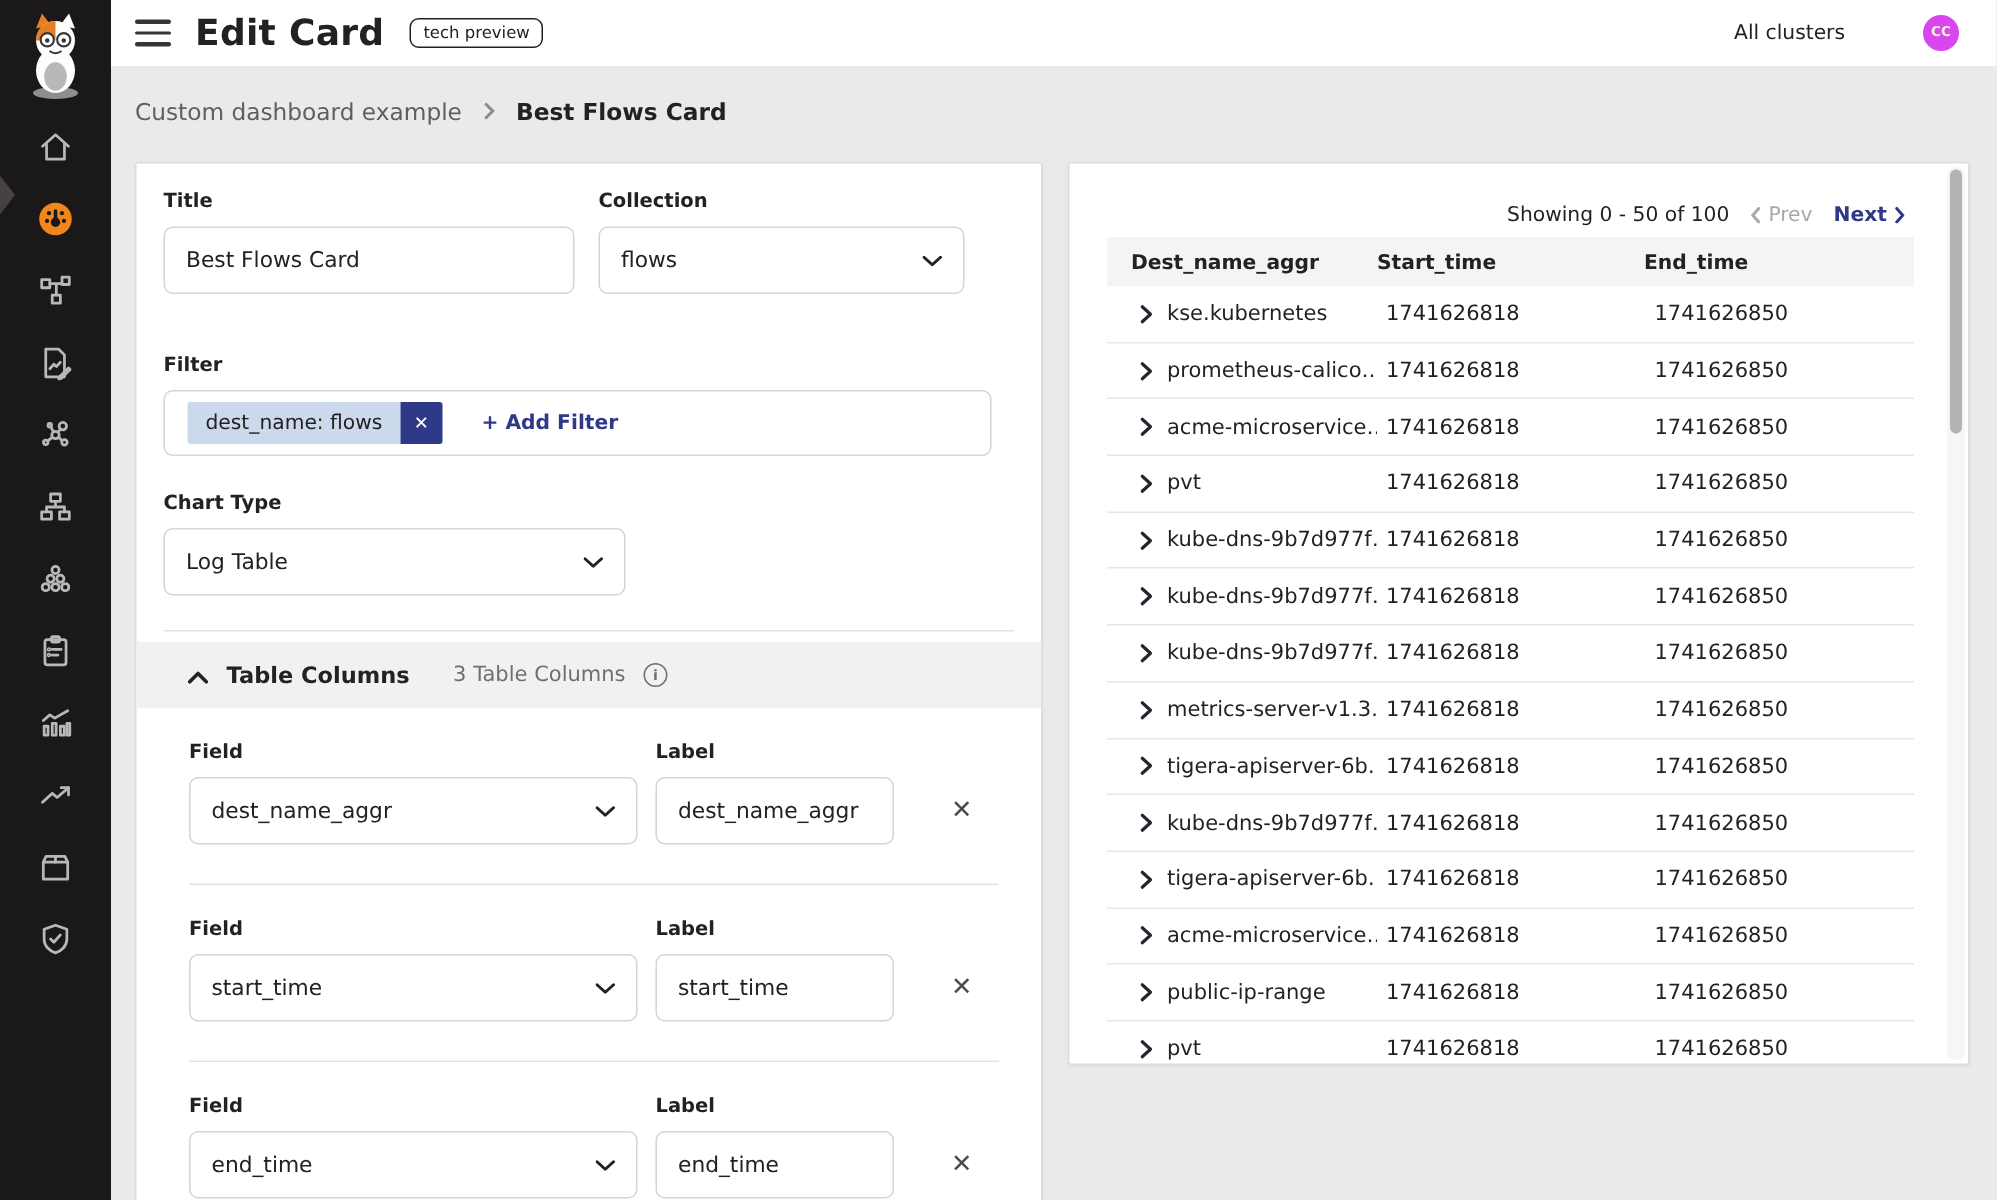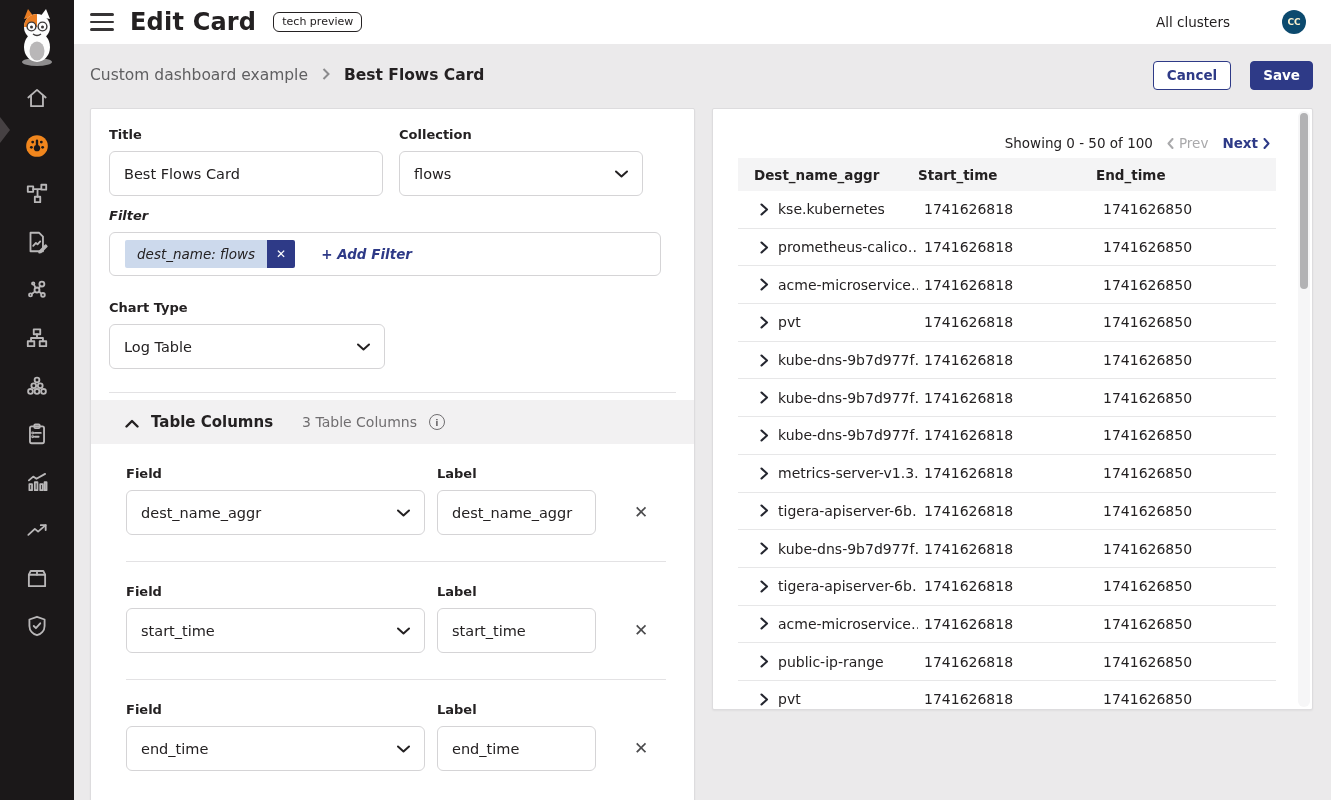--- a/index.html
+++ b/index.html
@@ -20,21 +20,21 @@
   
   .topbar { position:absolute; left:74px; top:0; width:1257px; height:44px; background:#fff;
             display:flex; align-items:center; padding:0 25px 0 16px; }
   .hamburger { width:24px; height:18px; display:flex; flex-direction:column; justify-content:space-between; cursor:pointer; }
   .hamburger span { display:block; height:2.6px; border-radius:2px; background:#363435; }
   .page-title { font-size:24px; font-weight:800; letter-spacing:.2px; margin-left:16px; }
   .badge { margin-left:17px; border:1.3px solid #242122; border-radius:6px; padding:2px 8px 3px;
            font-size:11px; color:#242122; }
   .topbar-spacer { flex:1; }
   .clusters { font-size:13.5px; color:#242122; margin-right:52px; cursor:pointer; }
-  .avatar { width:24px; height:24px; border-radius:50%; background:#0c4a6e; color:#fdf3cf;
+  .avatar { width:24px; height:24px; border-radius:50%; background:#d946ef; color:#fdf3cf;
             font-size:9px; font-weight:700; display:flex; align-items:center; justify-content:center; cursor:pointer; }
 
   
   .crumb-row { position:absolute; left:74px; top:44px; width:1257px; height:62px;
                display:flex; align-items:center; padding:0 18px 0 16px; }
   .breadcrumb { display:flex; align-items:flex-end; gap:14px; font-size:15.5px; }
   .crumb-parent { color:#5f5f61; cursor:pointer; }
   .crumb-sep svg { width:8px; height:12px; stroke:#8b8b8d; stroke-width:2; fill:none; }
   .crumb-current { font-weight:700; color:#242122; }
   .crumb-actions { margin-left:auto; display:flex; gap:19px; }
@@ -50,22 +50,22 @@
   .table-card { left:712px; top:108px; width:601px; height:602px; overflow:hidden; }
 
   
   .f-label { font-size:13px; font-weight:700; color:#242122; margin-bottom:9px; }
   .f-row { display:flex; gap:16px; }
   .control { height:45px; border:1px solid #d5d4d6; border-radius:6px; background:#fff;
              font-size:14.5px; color:#242122; display:flex; align-items:center; padding:0 14px; }
   input.control { font-family:inherit; outline:none; }
   .select { justify-content:space-between; cursor:pointer; }
   .select svg { width:13px; height:8px; stroke:#242122; stroke-width:2; fill:none; stroke-linecap:round; stroke-linejoin:round; }
-  .w274 { width:274px; } .w278 { width:244px; } .w276 { width:276px; }
-  .filter-group { margin-top:12px;font-style:italic; }
+  .w274 { width:274px; } .w278 { width:244px; } .w276 { width:308px; }
+  .filter-group { margin-top:40px; }
   .filter-box { width:552px; height:44px; border:1px solid #d5d4d6; border-radius:6px;
                 display:flex; align-items:center; padding-left:15px; }
   .chip { display:flex; align-items:stretch; height:28px; }
   .chip-label { background:#ccd9ec; color:#242122; font-size:13.5px; display:flex; align-items:center;
                 padding:0 12px; border-radius:2px 0 0 2px; }
   .chip-close { width:28px; background:#2e3a87; color:#fff; font-size:12px; display:flex;
                 align-items:center; justify-content:center; border-radius:0 2px 2px 0; cursor:pointer; }
   .add-filter { margin-left:26px; color:#2e3a87; font-size:13.5px; font-weight:700; cursor:pointer; }
   .chart-row { margin-top:24px; }
   .divider { border-top:1px solid #e3e2e4; margin-top:23px; }
@@ -246,24 +246,20 @@
   </header>
 
   <div class="crumb-row">
     <nav class="breadcrumb">
       <span class="crumb-parent">Custom dashboard example</span>
       <span class="crumb-sep"><svg viewBox="0 0 8 12">
             <path d="M1.5 1 6.5 6 1.5 11"></path>
           </svg></span>
       <span class="crumb-current">Best Flows Card</span>
     </nav>
-    <div class="crumb-actions">
-      <button class="btn btn-cancel">Cancel</button>
-      <button class="btn btn-save">Save</button>
-    </div>
   </div>
 
   <section class="card form-card">
     <div class="f-row">
       <div>
         <div class="f-label">Title</div>
         <input class="control w274" value="Best Flows Card" style="">
       </div>
       <div>
         <div class="f-label">Collection</div>

